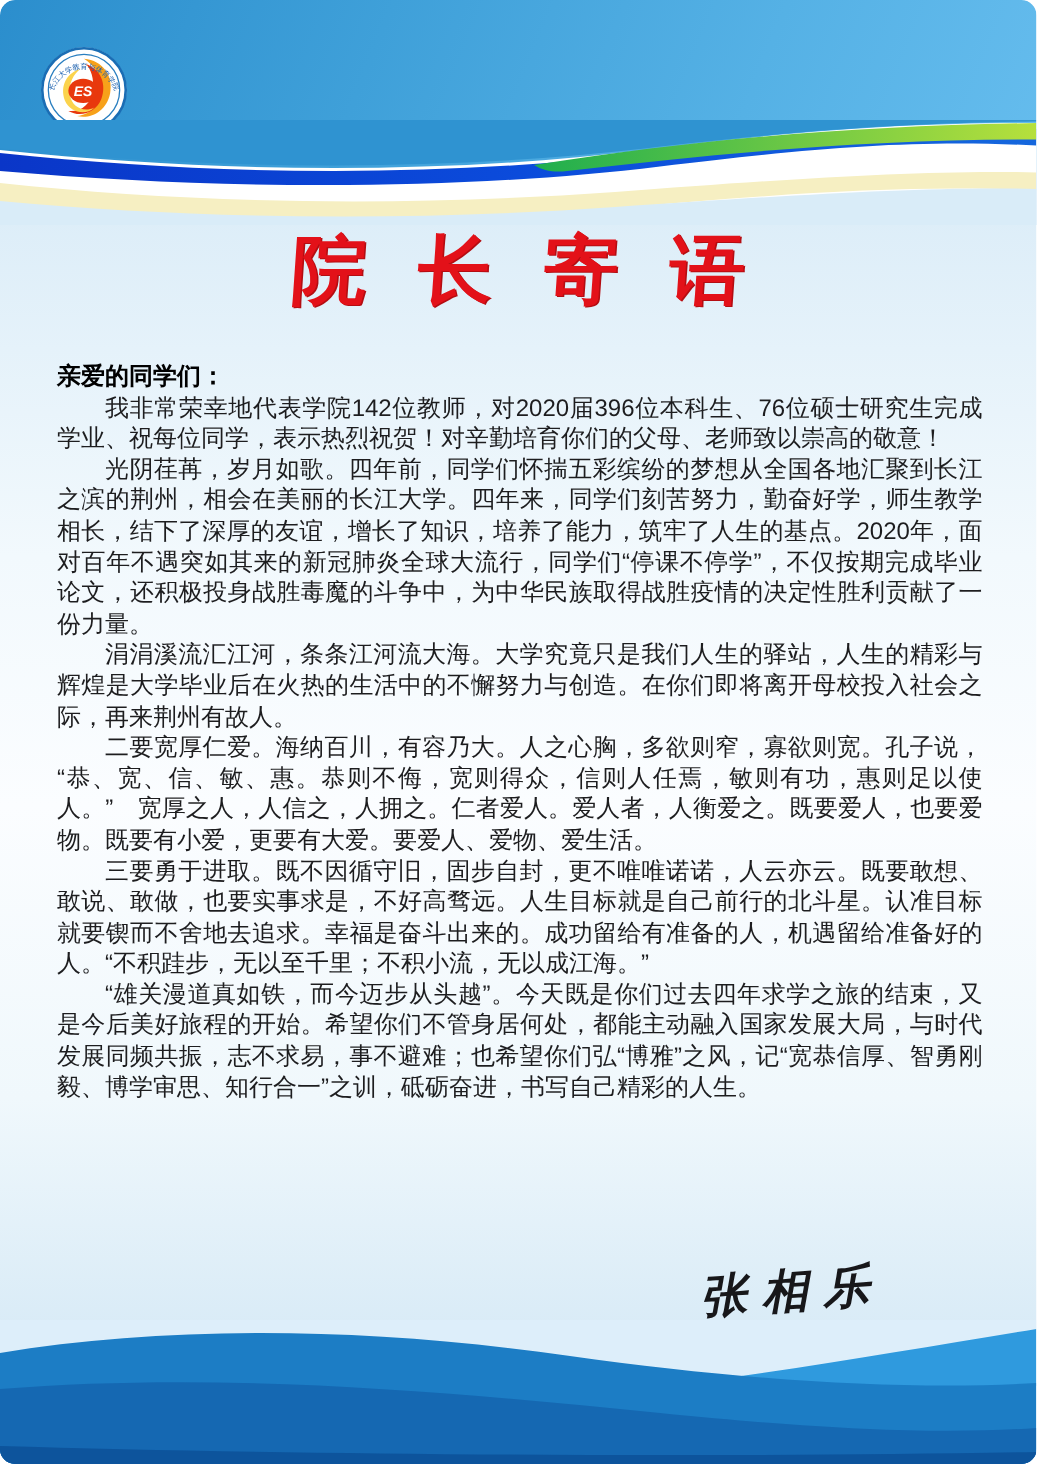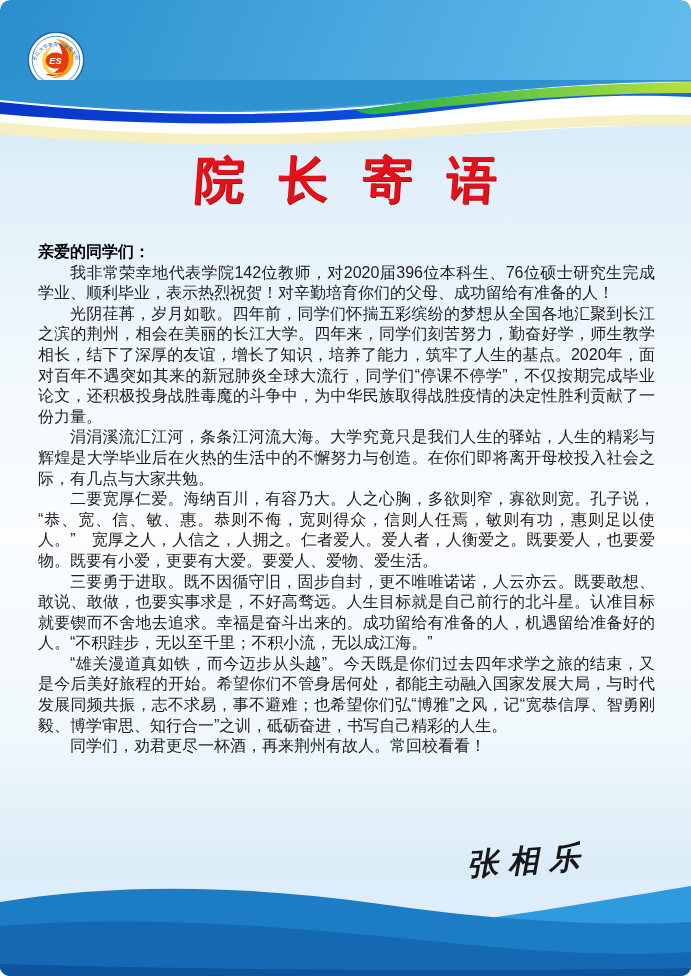--- a/index.html
+++ b/index.html
@@ -106,27 +106,26 @@
 
       <path d="M0,0 L691,0 L691,1 C610,2 540,6 430,19 C300,34 150,34 0,19 Z" fill="#2f93d1"></path>
     </svg>
   </div>
 
   <div class="page-title">院长寄语</div>
 
   <div class="letter">
     <p class="salutation">亲爱的同学们：</p>
     <div>
-        <p class="para">我非常荣幸地代表学院142位教师，对2020届396位本科生、76位硕士研究生完成学业、顺利毕业，表示热烈祝贺！对辛勤培育你们的父母、成功留给有准备的人！</p>
+        <p class="para">我非常荣幸地代表学院142位教师，对2020届396位本科生、76位硕士研究生完成学业、祝每位同学，表示热烈祝贺！对辛勤培育你们的父母、老师致以崇高的敬意！</p>
         <p class="para">光阴荏苒，岁月如歌。四年前，同学们怀揣五彩缤纷的梦想从全国各地汇聚到长江之滨的荆州，相会在美丽的长江大学。四年来，同学们刻苦努力，勤奋好学，师生教学相长，结下了深厚的友谊，增长了知识，培养了能力，筑牢了人生的基点。2020年，面对百年不遇突如其来的新冠肺炎全球大流行，同学们“停课不停学”，不仅按期完成毕业论文，还积极投身战胜毒魔的斗争中，为中华民族取得战胜疫情的决定性胜利贡献了一份力量。</p>
-        <p class="para">涓涓溪流汇江河，条条江河流大海。大学究竟只是我们人生的驿站，人生的精彩与辉煌是大学毕业后在火热的生活中的不懈努力与创造。在你们即将离开母校投入社会之际，有几点与大家共勉。</p>
+        <p class="para">涓涓溪流汇江河，条条江河流大海。大学究竟只是我们人生的驿站，人生的精彩与辉煌是大学毕业后在火热的生活中的不懈努力与创造。在你们即将离开母校投入社会之际，再来荆州有故人。</p>
         <p class="para">二要宽厚仁爱。海纳百川，有容乃大。人之心胸，多欲则窄，寡欲则宽。孔子说，“恭、宽、信、敏、惠。恭则不侮，宽则得众，信则人任焉，敏则有功，惠则足以使人。”　宽厚之人，人信之，人拥之。仁者爱人。爱人者，人衡爱之。既要爱人，也要爱物。既要有小爱，更要有大爱。要爱人、爱物、爱生活。</p>
         <p class="para">三要勇于进取。既不因循守旧，固步自封，更不唯唯诺诺，人云亦云。既要敢想、敢说、敢做，也要实事求是，不好高骛远。人生目标就是自己前行的北斗星。认准目标就要锲而不舍地去追求。幸福是奋斗出来的。成功留给有准备的人，机遇留给准备好的人。“不积跬步，无以至千里；不积小流，无以成江海。”</p>
         <p class="para">“雄关漫道真如铁，而今迈步从头越”。今天既是你们过去四年求学之旅的结束，又是今后美好旅程的开始。希望你们不管身居何处，都能主动融入国家发展大局，与时代发展同频共振，志不求易，事不避难；也希望你们弘“博雅”之风，记“宽恭信厚、智勇刚毅、博学审思、知行合一”之训，砥砺奋进，书写自己精彩的人生。</p>
-        <p class="para">同学们，劝君更尽一杯酒，再来荆州有故人。常回校看看！</p>
       </div>
   </div>
 
   <div class="signature">
     <div class="sig-name">张相乐</div>
     <div class="sig-date">2020.6.12</div>
   </div>
 
   <svg class="footer-wave" viewBox="0 0 691 96" preserveAspectRatio="none">
 

